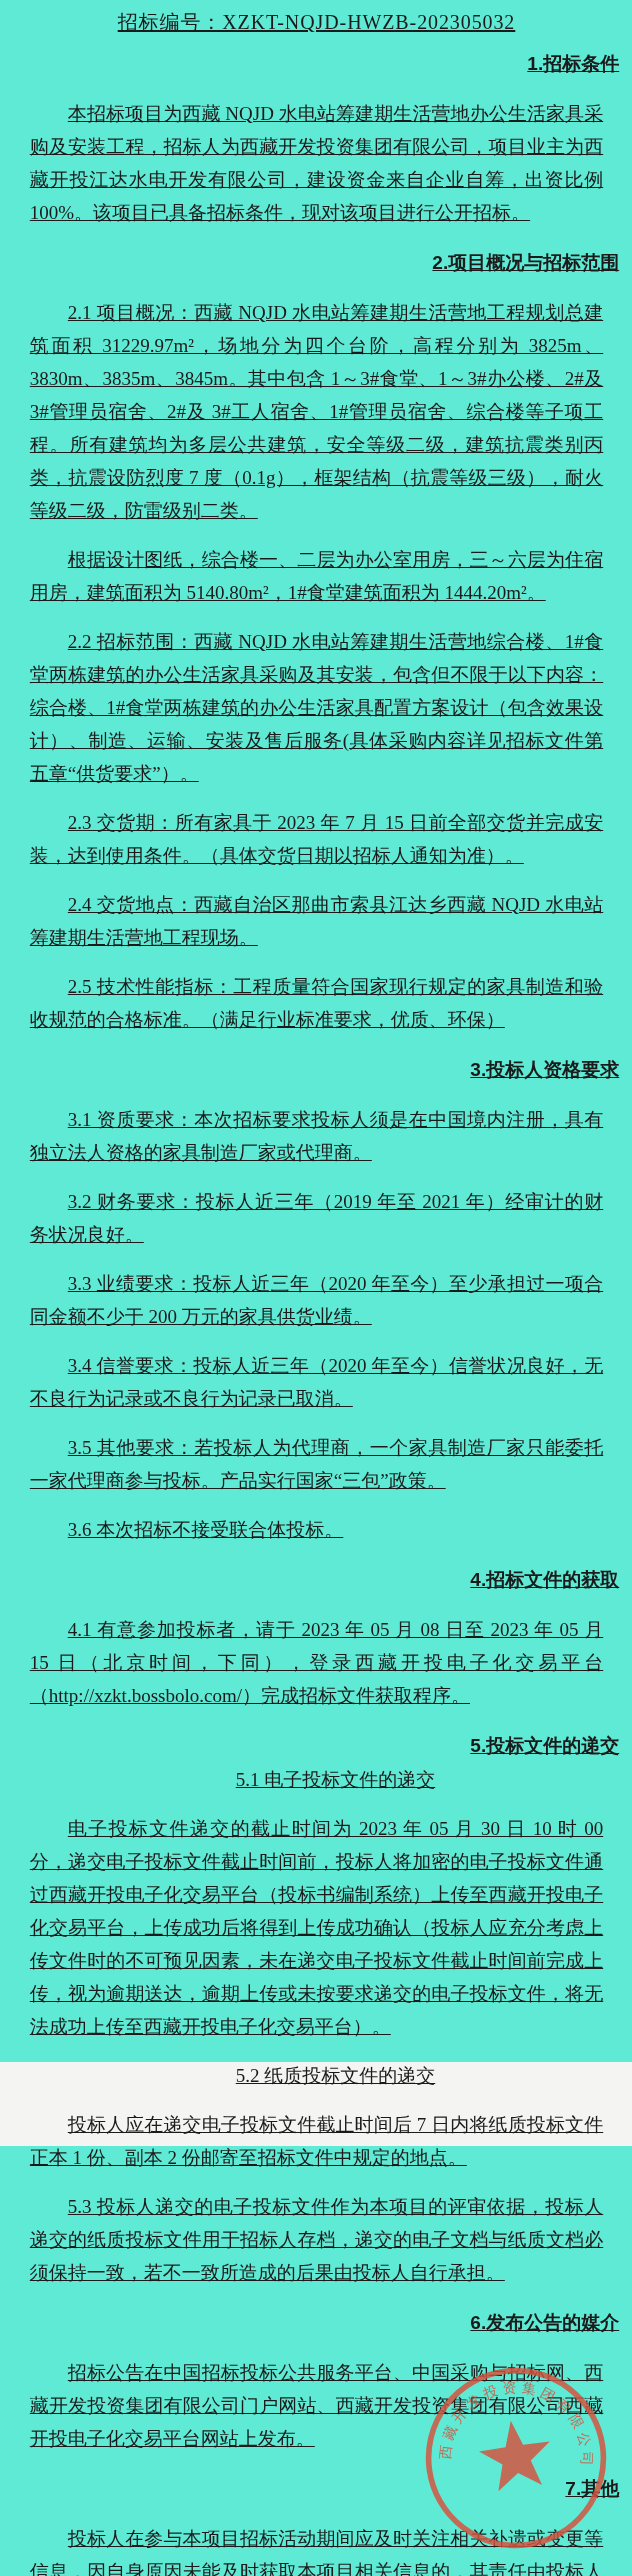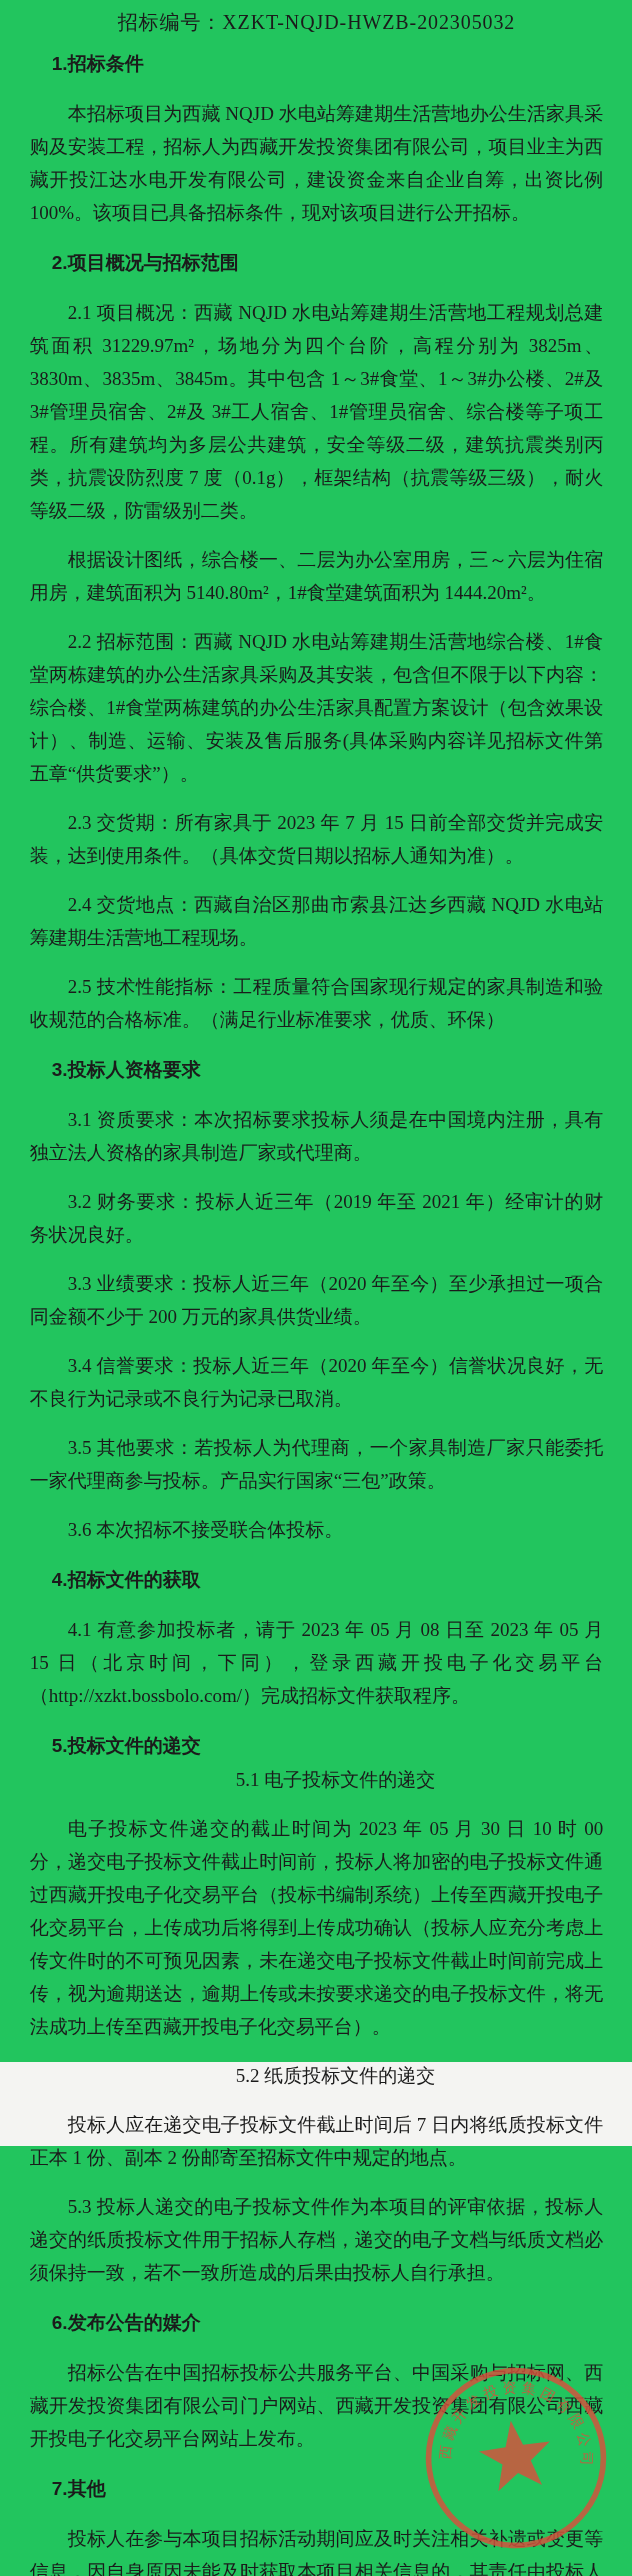--- a/index.html
+++ b/index.html
@@ -6,22 +6,23 @@
   body {
     width: 633px;
     background: #ffffff;
     font-family: "Liberation Serif", "DejaVu Serif", serif;
     color: #1b1b1b;
   }
   .page {
     position: relative;
     width: 633px;
     height: 2576px;
-    background: #22c55e;
+    background: #5eead4;
     overflow: hidden;
+    text-decoration: underline;
   }
   .scan-band {
     position: absolute;
     left: 0; right: 0;
     top: 2062px;
     height: 84px;
     background: #f4f4f2;
   }
   .content {
     position: relative;
@@ -39,21 +40,21 @@
     letter-spacing: 0.9px;
     text-align: center;
   }
   .sec-heading {
     font-family: "Liberation Sans", "DejaVu Sans", sans-serif;
     font-weight: bold;
     text-indent: 2em;
     margin: 0;
     font-size: 19px;
     line-height: 35px;
-    text-align: left;
+    text-align: right;
   }
   .para {
     margin: 16px;
     text-indent: 2em;
   }
   .subhead {
     margin: 0;
     text-indent: 2em;
     text-align: center;
   }

